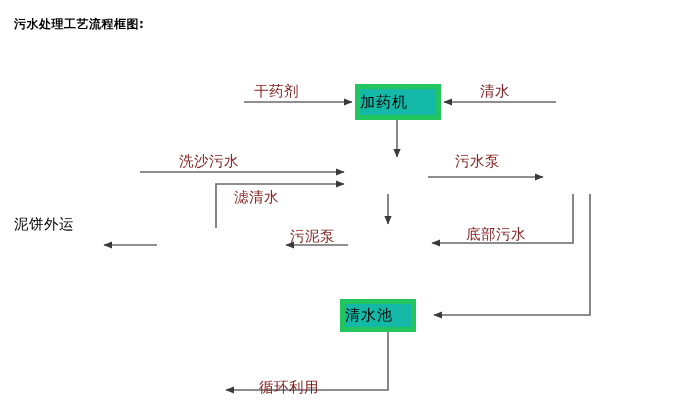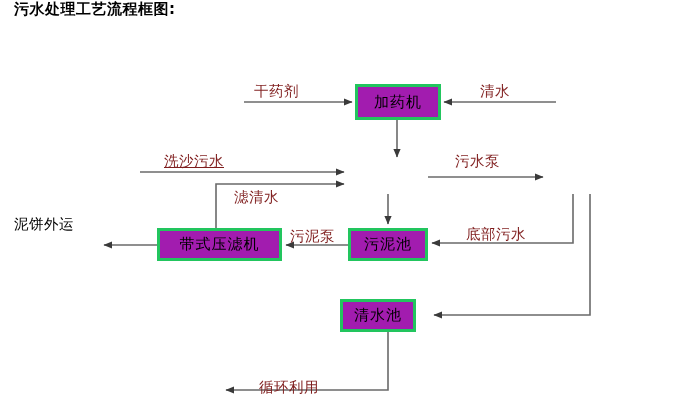--- a/index.html
+++ b/index.html
@@ -13,44 +13,43 @@
   #canvas {
     position: relative;
     width: 700px;
     height: 420px;
     background: #ffffff;
     overflow: hidden;
   }
   #title {
     position: absolute;
     left: 14px;
-    top: 0;
-    font-size: 15px;
+    top: 16px;
+    font-size: 12px;
     font-weight: bold;
     color: #000000;
     letter-spacing: 0.5px;
     white-space: nowrap;
   }
   svg.wires {
     position: absolute;
     left: 0;
     top: 0;
     width: 700px;
     height: 420px;
   }
   .node {
     position: absolute;
     box-sizing: border-box;
-    border: 3px solid #22c55e;
-    background: #a21caf;
+    border: 5px solid #22c55e;
+    background: #14b8a6;
     color: #000000;
     font-size: 15px;
     display: flex;
     align-items: center;
-    justify-content: center;
     white-space: nowrap;
     letter-spacing: 1px;
   }
   .edge-label {
     position: absolute;
     font-size: 14.5px;
     color: #7f1d1d;
     white-space: nowrap;
     letter-spacing: 0.5px;
     background: transparent;
@@ -104,35 +103,29 @@
       <path d="M388,332 L388,390 L226,390" marker-end="url(#ar)"></path>
     </g>
   </svg>
 
   <div class="node" style="left:355px; top:84px; width:86px; height:36px;">
     <span>加药机</span>
   </div>
 
 
 
-  <div class="node" style="left:157px; top:228px; width:125px; height:33px;">
-    <span>带式压滤机</span>
-  </div>
 
-  <div class="node" style="left:348px; top:228px; width:80px; height:33px;">
-    <span>污泥池</span>
-  </div>
 
   <div class="node" style="left:340px; top:299px; width:76px; height:33px;">
     <span>清水池</span>
   </div>
 
   <div class="edge-label" style="left:254px; top:82px;">干药剂</div>
   <div class="edge-label" style="left:480px; top:82px;">清水</div>
-  <div class="edge-label" style="left:164px; top:152px;text-decoration:underline;">洗沙污水</div>
+  <div class="edge-label" style="left:179px; top:152px;">洗沙污水</div>
   <div class="edge-label" style="left:234px; top:188px;">滤清水</div>
   <div class="edge-label" style="left:455px; top:152px;">污水泵</div>
   <div class="edge-label" style="left:290px; top:227px;font-family:Liberation Serif, serif;">污泥泵</div>
   <div class="edge-label" style="left:466px; top:225px;">底部污水</div>
   <div class="edge-label" style="left:259px; top:378px;">循环利用</div>
 
   <div class="term-label" style="left:14px; top:215px;">泥饼外运</div>
 
 </div>
 

